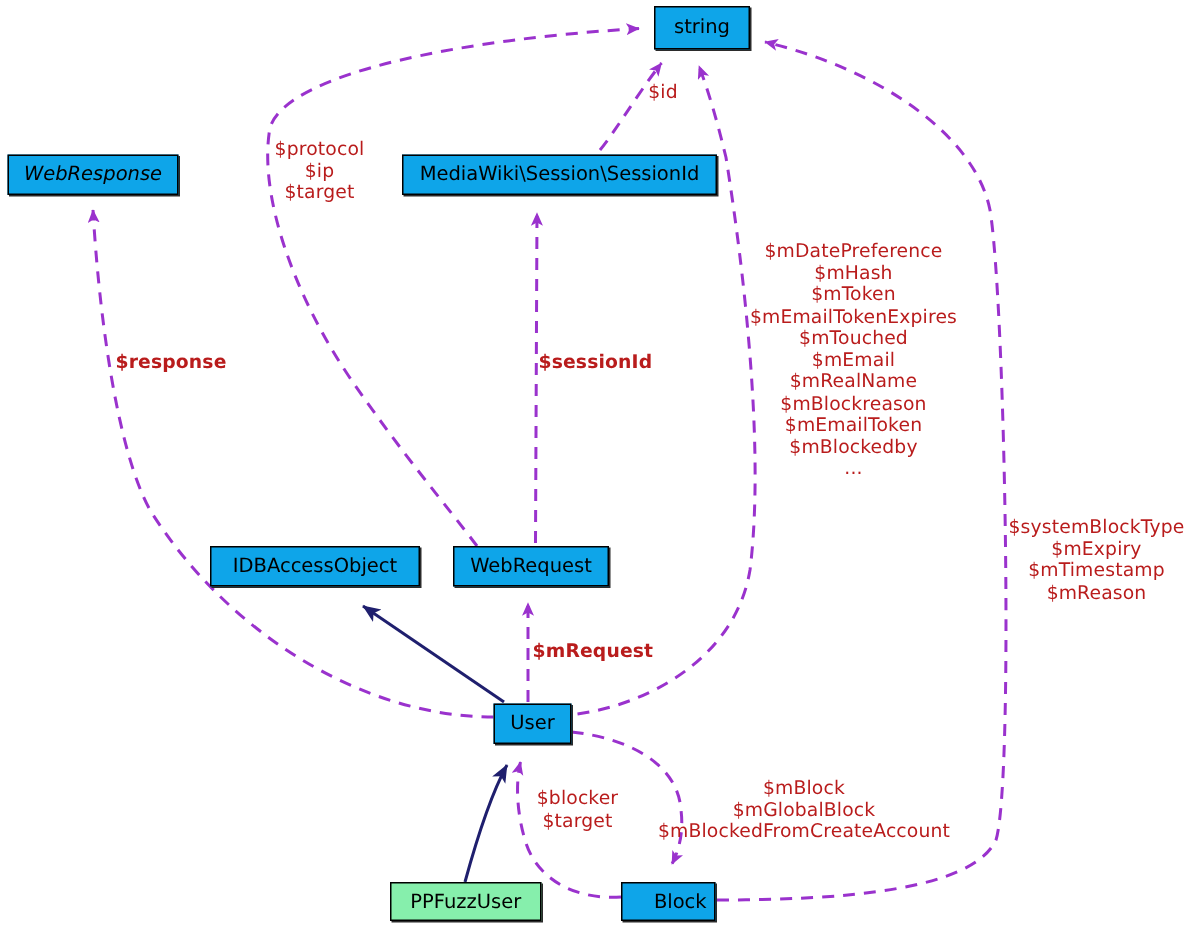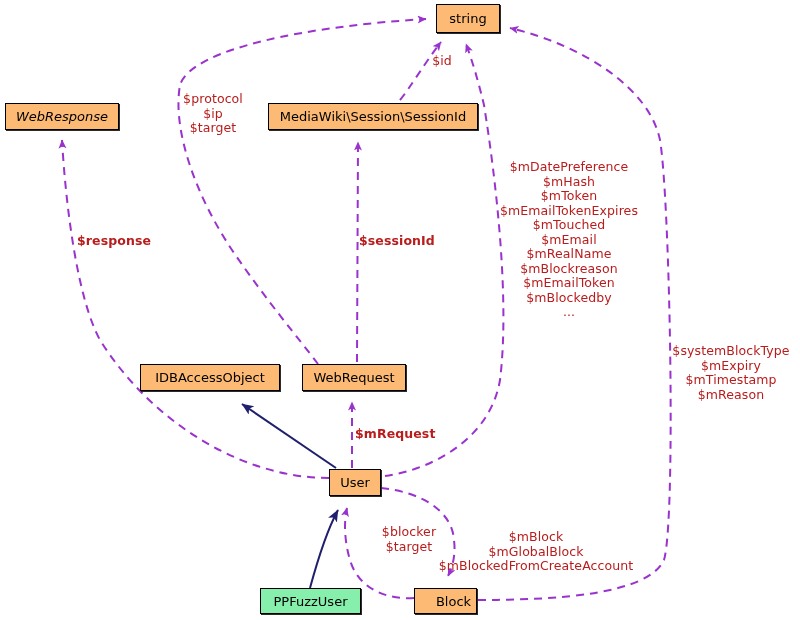--- a/index.html
+++ b/index.html
@@ -21,21 +21,21 @@
     left: 0;
     top: 0;
     width: 800px;
     height: 620px;
     pointer-events: none;
   }
   .node {
     position: absolute;
     box-sizing: border-box;
     border: 1px solid #000000;
-    background: #fdba74;
+    background: #0ea5e9;
     color: #000000;
     font-size: 13px;
     line-height: 1;
     display: flex;
     align-items: center;
     justify-content: center;
     white-space: nowrap;
     box-shadow: 1px 1px 0 0 #2b2b2b;
   }
   .node.filled {
@@ -154,20 +154,20 @@
 
   <div class="edge-label left" style="left:359px; top:234px; width:76px;">$sessionId</div>
 
   <div class="edge-label" style="left:666px; top:344px; width:130px;">$systemBlockType
 $mExpiry
 $mTimestamp
 $mReason</div>
 
   <div class="edge-label left" style="left:355px; top:427px; width:80px;">$mRequest</div>
 
-  <div class="edge-label" style="left:353px; top:525px; width:64px;margin-left:24px;">$blocker
+  <div class="edge-label" style="left:353px; top:525px; width:64px;">$blocker
 $target</div>
 
-  <div class="edge-label" style="left:432px; top:518px; width:208px;margin-top:12px;">$mBlock
+  <div class="edge-label" style="left:432px; top:518px; width:208px;">$mBlock
 $mGlobalBlock
 $mBlockedFromCreateAccount</div>
 
 </div>
 
 </body></html>

